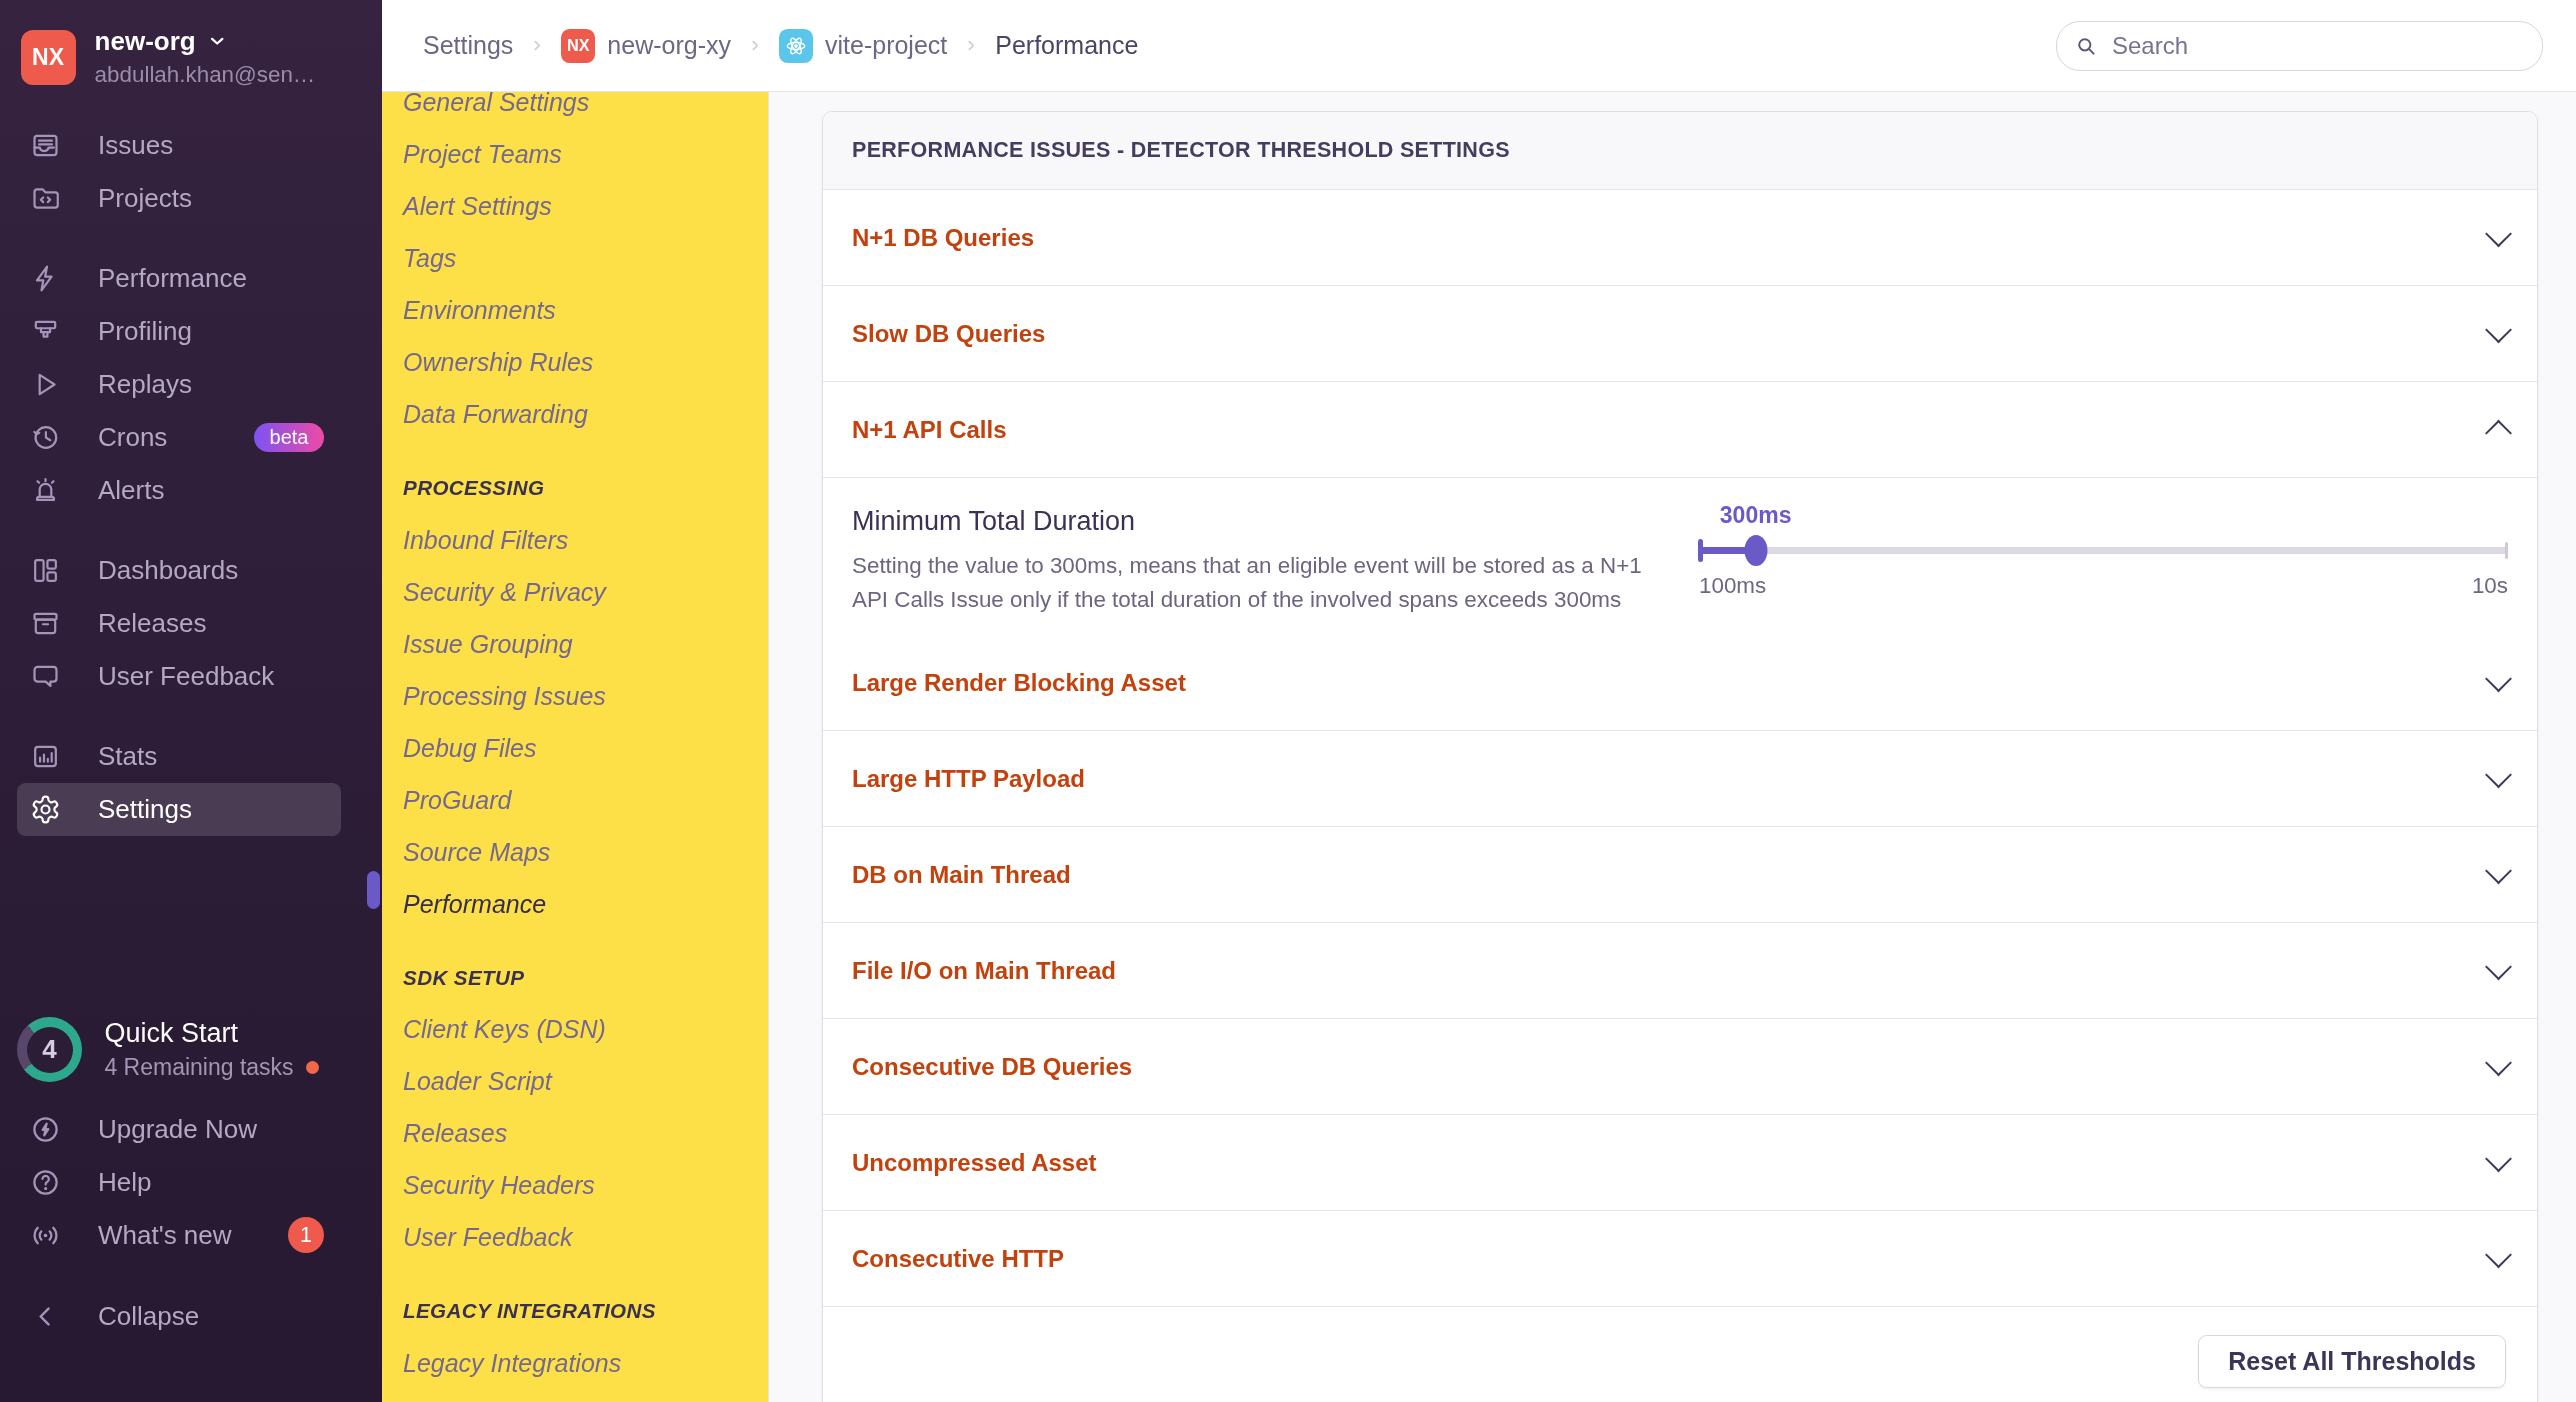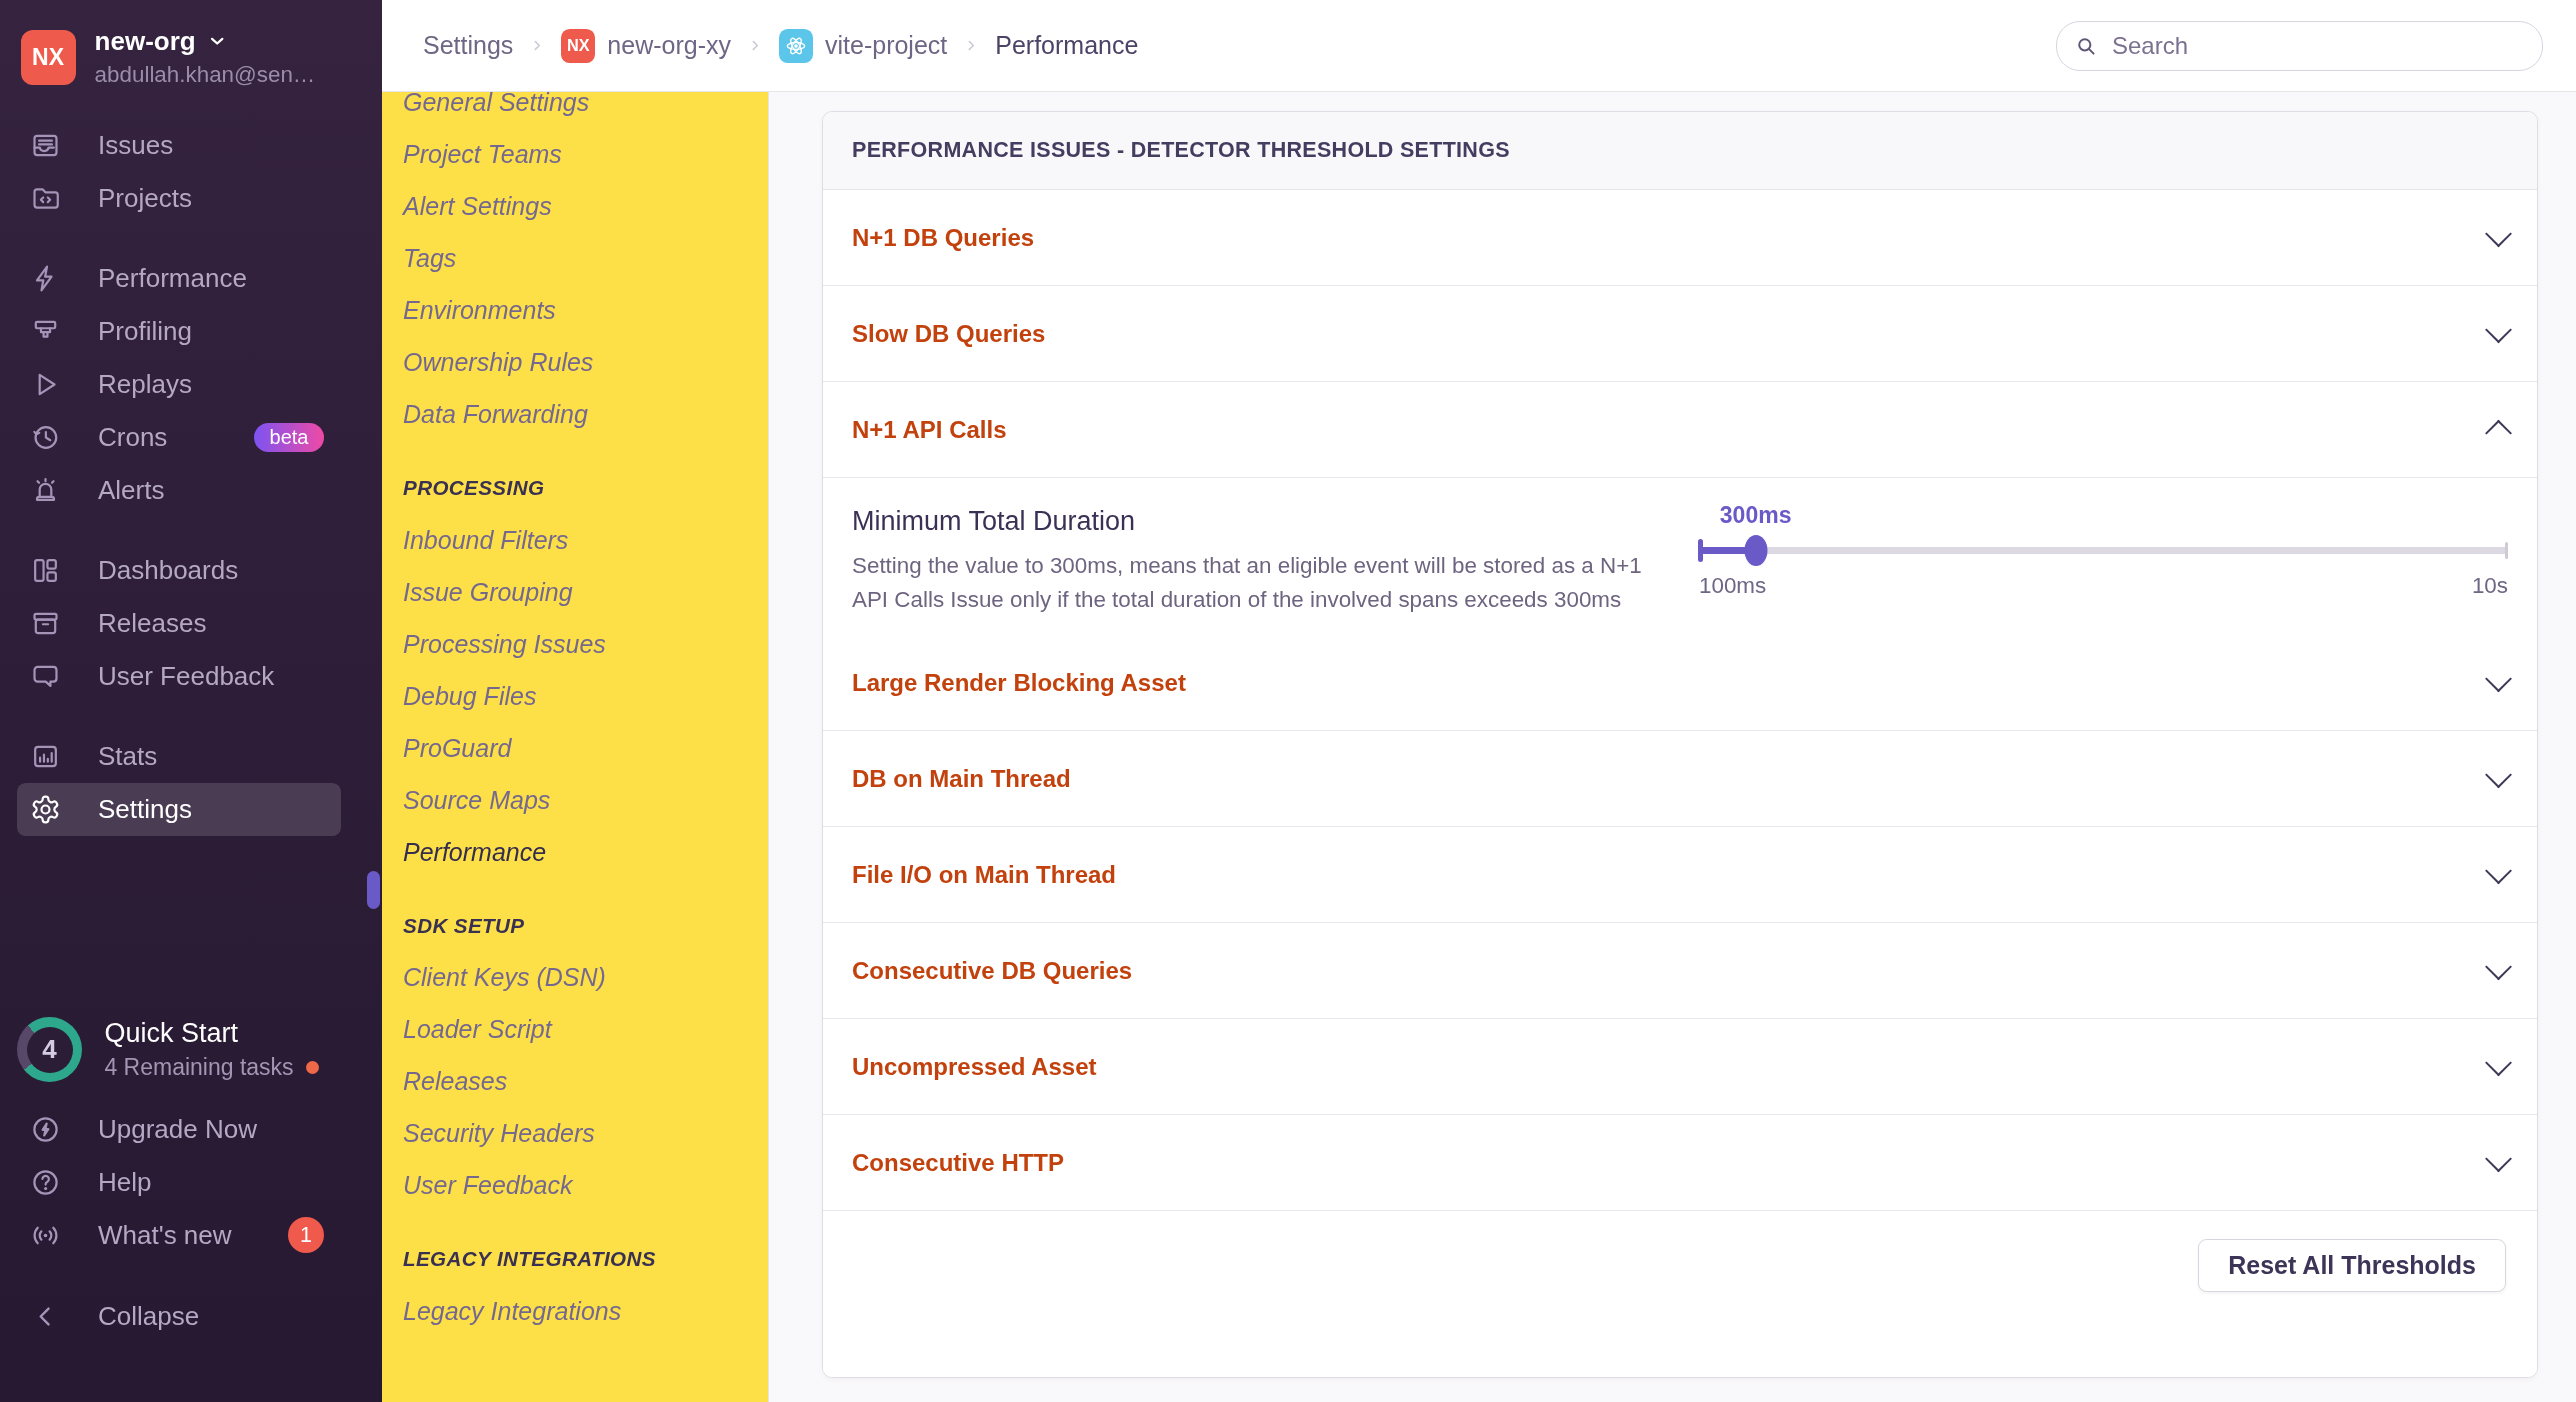--- a/index.html
+++ b/index.html
@@ -384,20 +384,21 @@
           <div class="snav-item">General Settings</div>
           <div class="snav-item">Project Teams</div>
           <div class="snav-item">Alert Settings</div>
           <div class="snav-item">Tags</div>
           <div class="snav-item">Environments</div>
           <div class="snav-item">Ownership Rules</div>
           <div class="snav-item">Data Forwarding</div>
 
           <div class="snav-header">PROCESSING</div>
           <div class="snav-item">Inbound Filters</div>
+          <div class="snav-item">Security &amp; Privacy</div>
           <div class="snav-item">Issue Grouping</div>
           <div class="snav-item">Processing Issues</div>
           <div class="snav-item">Debug Files</div>
           <div class="snav-item">ProGuard</div>
           <div class="snav-item">Source Maps</div>
           <div class="snav-item active">Performance</div>
 
           <div class="snav-header">SDK SETUP</div>
           <div class="snav-item">Client Keys (DSN)</div>
           <div class="snav-item">Loader Script</div>
@@ -449,20 +450,24 @@
                 </div>
               </div>
             </div>
           </div>
 
           <div class="prow">
             <span class="prow-title">Large Render Blocking Asset</span>
             <span class="chev"></span>
           </div>
           <div class="prow">
+            <span class="prow-title">Large HTTP Payload</span>
+            <span class="chev"></span>
+          </div>
+          <div class="prow">
             <span class="prow-title">DB on Main Thread</span>
             <span class="chev"></span>
           </div>
           <div class="prow">
             <span class="prow-title">File I/O on Main Thread</span>
             <span class="chev"></span>
           </div>
           <div class="prow">
             <span class="prow-title">Consecutive DB Queries</span>
             <span class="chev"></span>

